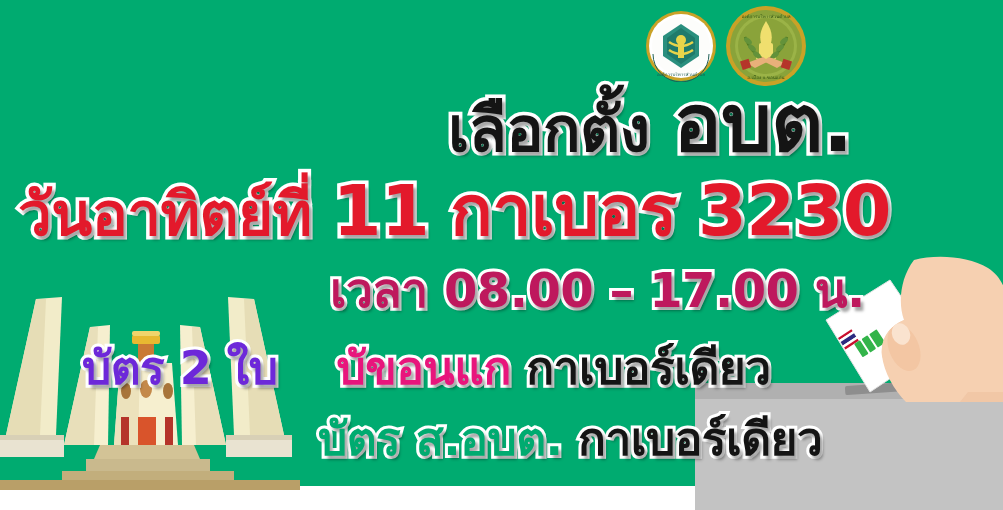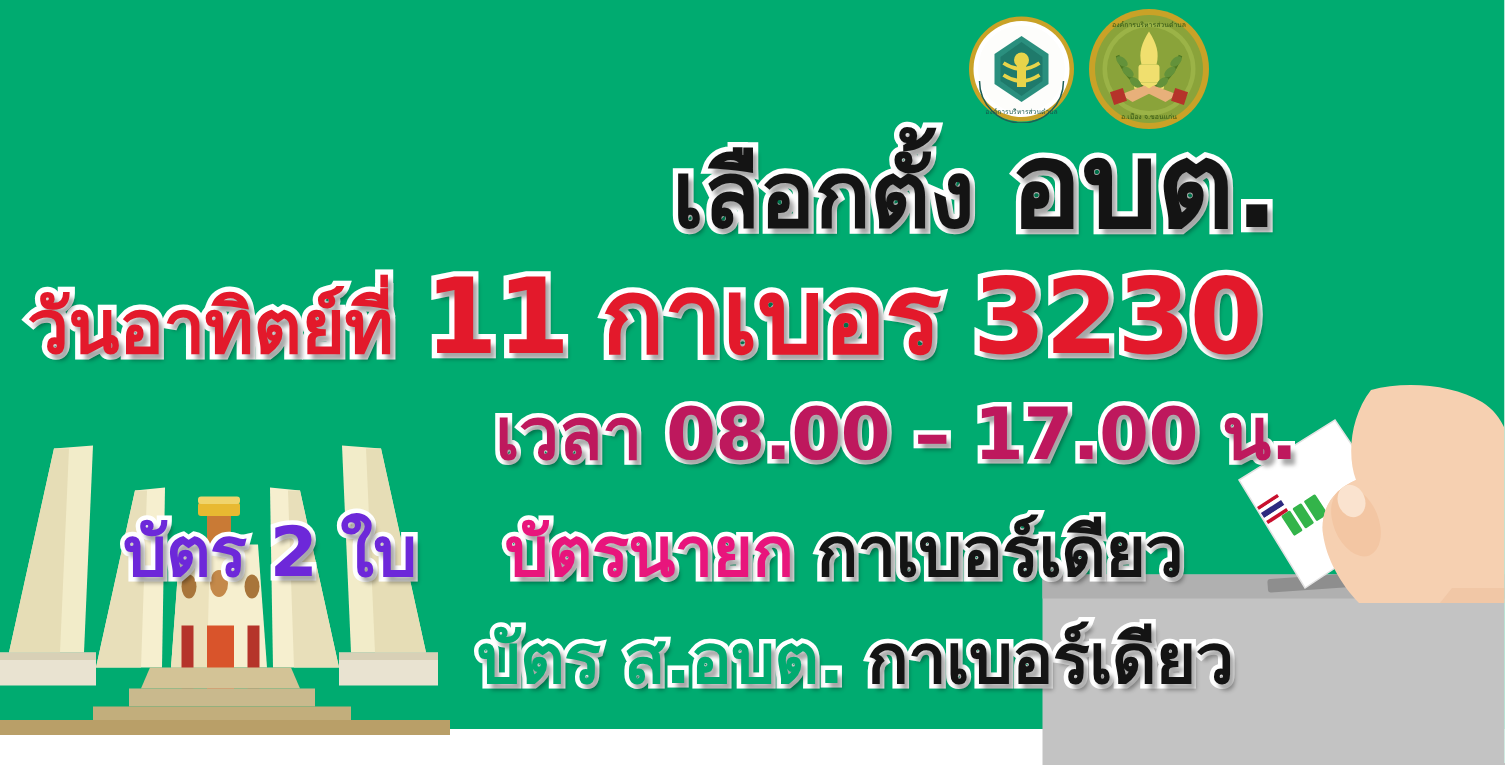--- a/index.html
+++ b/index.html
@@ -101,21 +101,21 @@
   #line-title .seg-a{color:#141414; font-size:62px;}
   #line-title .seg-b{color:#141414; font-size:80px;}
 
   
   #line-date{
     left:18px; top:176px;
     font-size:62px;
     line-height:1;
     color:#e3192b;
   }
-  #line-date .d-small{font-size:50px;}
+  #line-date .d-small{font-size:60px;}
   #line-date .d-big{font-size:70px;}
 
   
   #line-time{
     left:330px; top:266px;
     font-size:48px;
     line-height:1;
     color:#be185d;
   }
 
@@ -297,21 +297,21 @@
     <span class="d-big">3230</span>
   </div>
 
   <div class="tline ol-white-thin" id="line-time">
     <span>เวลา 08.00 – 17.00 น.</span>
   </div>
 
   <div class="tline ol-white-thin" id="line-cards">
     <span class="c-black">บัตร 2 ใบ</span>
     <span class="c-gap"></span>
-    <span class="c-pink">บัตรนายก</span>
+    <span class="c-pink">บัขอนแก</span>
     <span class="c-black2">กาเบอร์เดียว</span>
   </div>
 
   <div class="tline ol-white-thin" id="line-cards2">
     <span class="c-green">บัตร  ส.อบต.</span>
     <span class="c-black">กาเบอร์เดียว</span>
   </div>
 
 </div>
 

